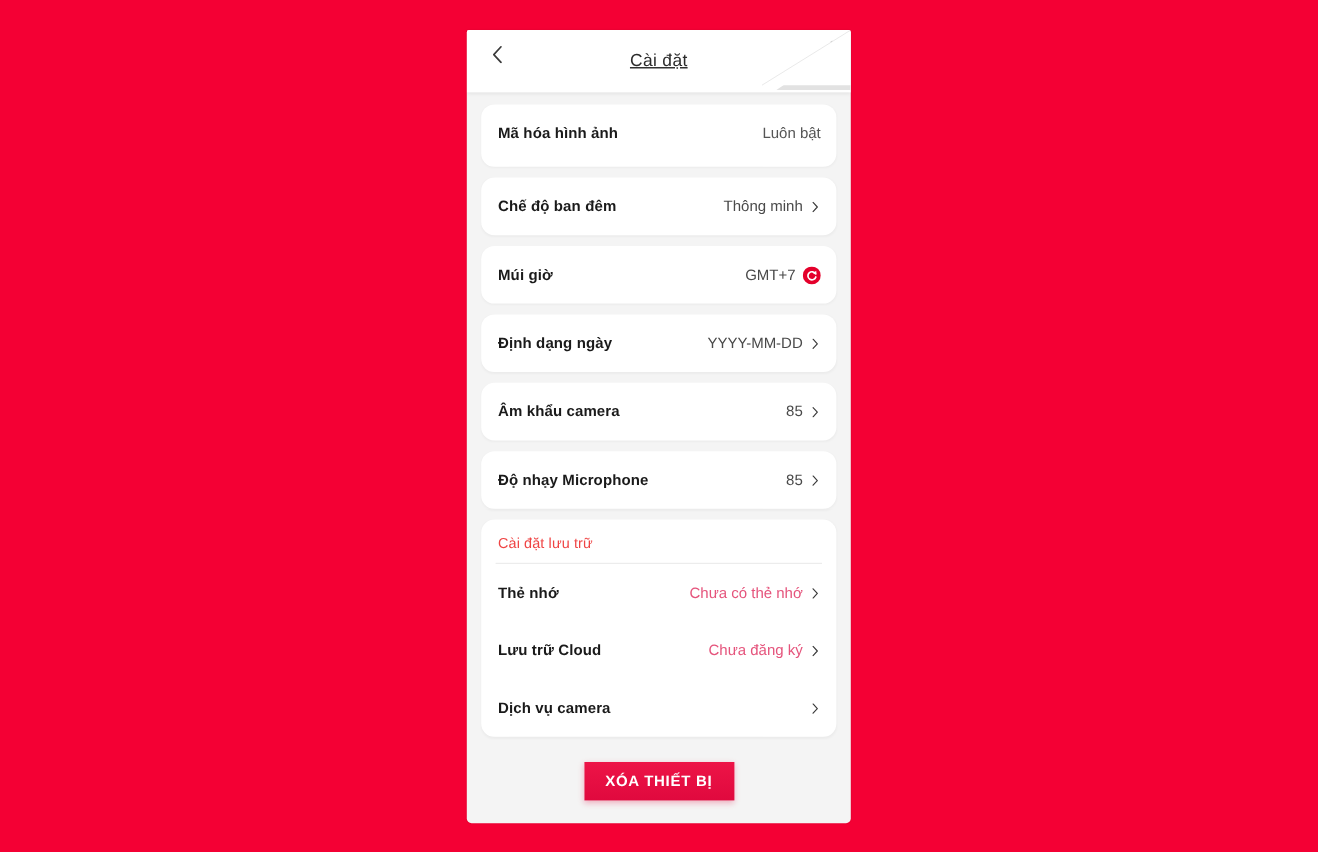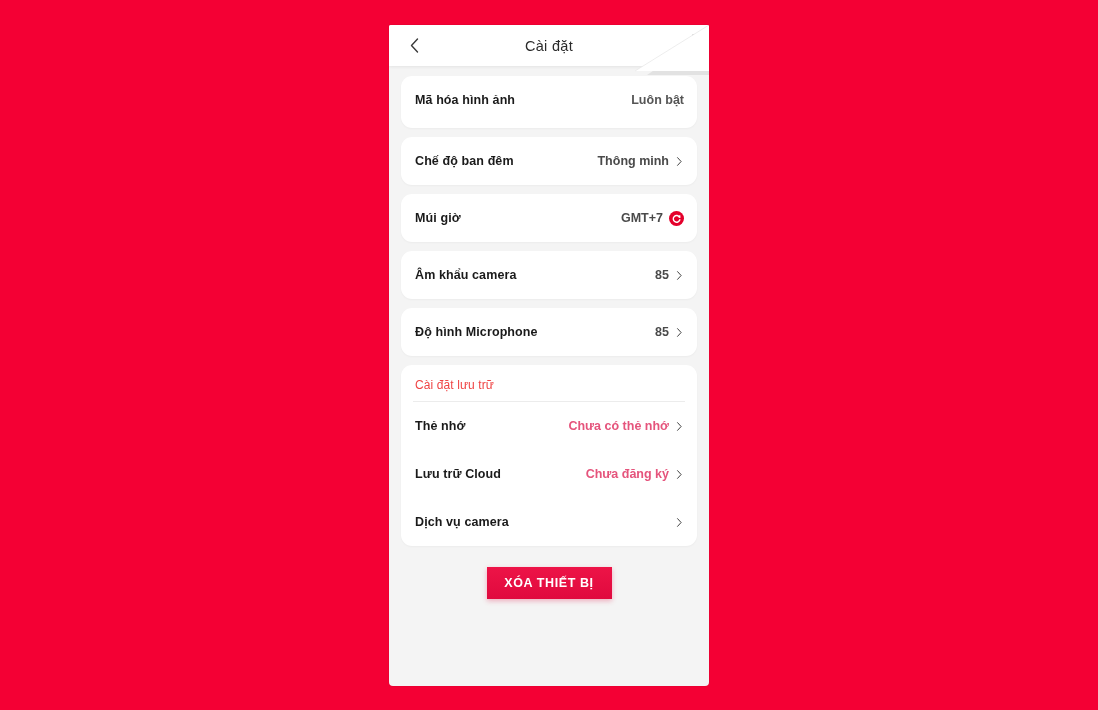--- a/index.html
+++ b/index.html
@@ -22,27 +22,28 @@
     height: 661px;
     background: #F4F4F4;
     border-radius: 2px 2px 4px 4px;
     overflow: hidden;
     box-shadow: 0 0 0 1px rgba(0,0,0,0.03);
   }
 
   
   #app-header {
     position: relative;
-    height: 41px;
+    height: 52px;
     background: #FFFFFF;
     display: flex;
     align-items: center;
     justify-content: center;
     box-shadow: 0 1px 3px rgba(0,0,0,0.07);
     z-index: 5;
+    text-decoration: underline;
   }
 
   #back-button {
     position: absolute;
     left: 8px;
     top: 0;
     height: 41px;
     width: 34px;
     display: flex;
     align-items: center;
@@ -123,21 +124,20 @@
   .row-right {
     display: flex;
     align-items: center;
     gap: 6px;
   }
 
   .row-value {
     font-size: 12.5px;
     color: #4A4A4A;
     white-space: nowrap;
-    font-weight: bold;
   }
   .row-value.muted { color: #555555; }
   .row-value.accent { color: #E5547C; }
 
   .chev {
     width: 9px;
     height: 9px;
     flex: 0 0 auto;
     display: block;
   }
@@ -267,38 +267,51 @@
             <svg id="sync-icon" viewBox="0 0 16 16">
               <circle cx="8" cy="8" r="8" fill="#E4002B"></circle>
               <path d="M11.3 6.6 A3.6 3.6 0 1 0 11.6 9.4" stroke="#FFFFFF" stroke-width="1.5" fill="none" stroke-linecap="round"></path>
               <polygon points="11.9,3.9 12.3,7.3 9.1,6.4" fill="#FFFFFF"></polygon>
             </svg>
           </span>
         </div>
       </div>
     </div>
 
+    <div class="card">
+      <div class="row">
+        <span class="row-label">Định dạng ngày</span>
+        <div class="row-right">
+          <span class="row-value">YYYY-MM-DD</span>
+          <span>
+            <svg class="chev" viewBox="0 0 9 14" fill="none">
+              <path d="M1.5 1 L7 7 L1.5 13" stroke="#3A3A3A" stroke-width="1.5" stroke-linecap="round" stroke-linejoin="round"></path>
+            </svg>
+          </span>
+        </div>
+      </div>
+    </div>
 
     <div class="card">
       <div class="row">
         <span class="row-label">Âm khẩu camera</span>
         <div class="row-right">
           <span class="row-value">85</span>
           <span>
             <svg class="chev" viewBox="0 0 9 14" fill="none">
               <path d="M1.5 1 L7 7 L1.5 13" stroke="#3A3A3A" stroke-width="1.5" stroke-linecap="round" stroke-linejoin="round"></path>
             </svg>
           </span>
         </div>
       </div>
     </div>
 
     <div class="card">
       <div class="row">
-        <span class="row-label">Độ hình Microphone</span>
+        <span class="row-label">Độ nhạy Microphone</span>
         <div class="row-right">
           <span class="row-value">85</span>
           <span>
             <svg class="chev" viewBox="0 0 9 14" fill="none">
               <path d="M1.5 1 L7 7 L1.5 13" stroke="#3A3A3A" stroke-width="1.5" stroke-linecap="round" stroke-linejoin="round"></path>
             </svg>
           </span>
         </div>
       </div>
     </div>

